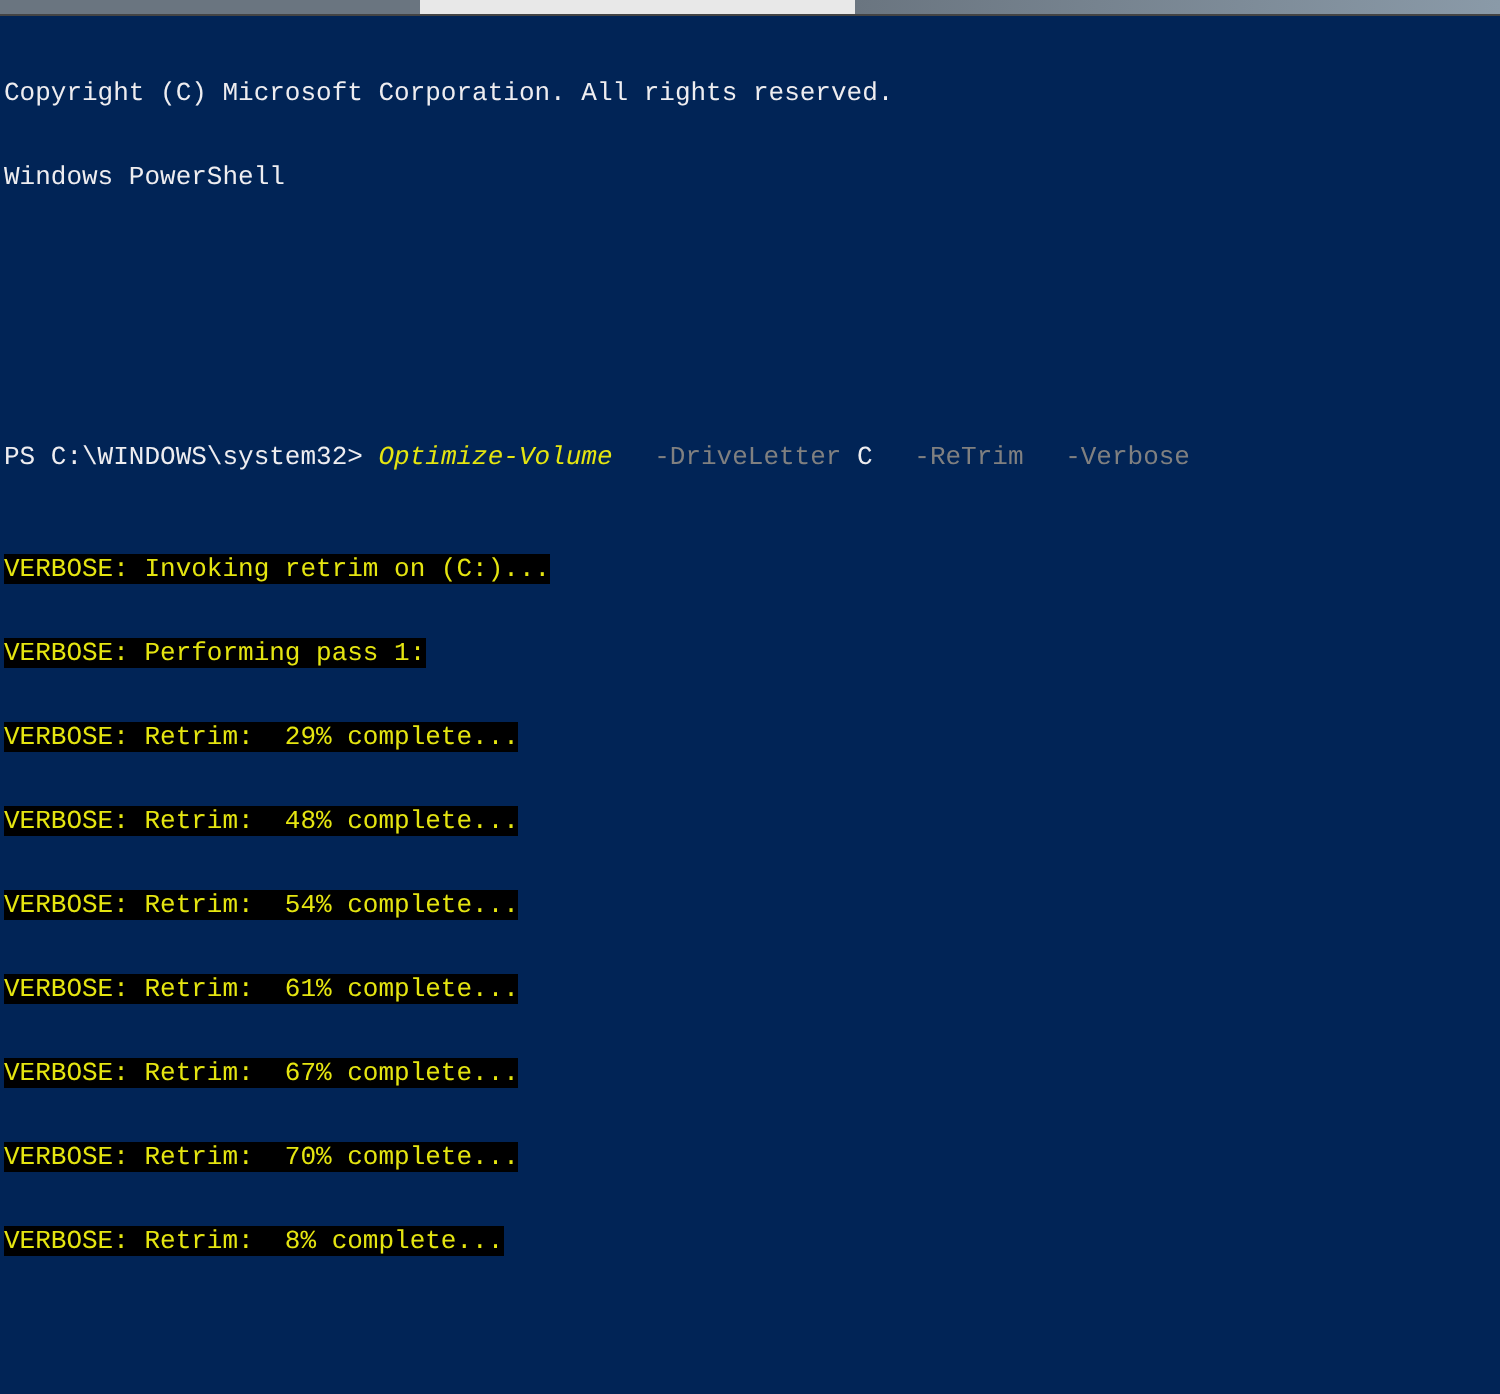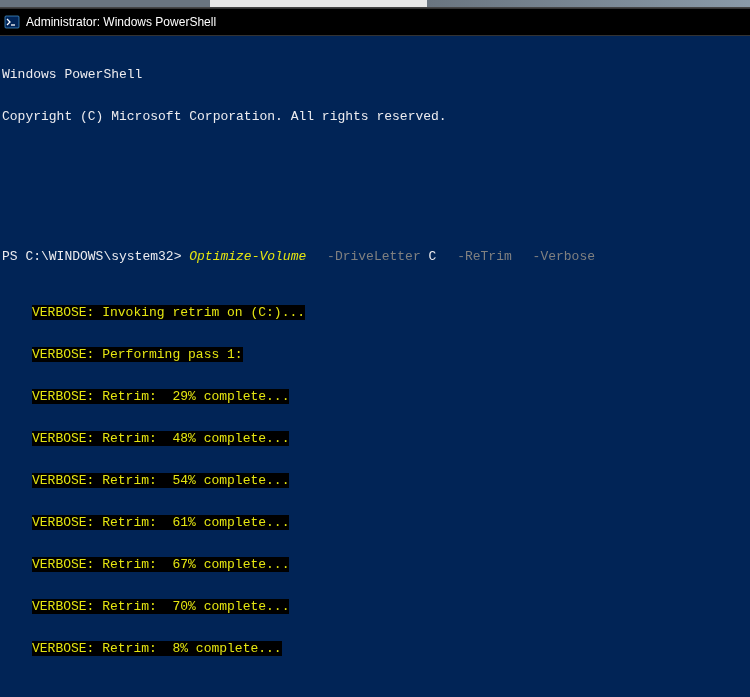--- a/index.html
+++ b/index.html
@@ -53,21 +53,20 @@
     }
     .line {
       min-height: 14px;
     }
     .white-text {
       color: #eeedf0;
     }
     .yellow-bg {
       color: #e5e510;
       background: #000000;
-      margin-left: 30px;
     }
     .gray-param {
       color: #808080;
       margin-left: 13px;
     }
     .cmd-yellow {
       color: #e5e510;
       font-style: italic;
     }
     .blank {
@@ -77,34 +76,24 @@
       height: 8px;
       background: linear-gradient(to right, #6a7580 0%, #6a7580 28%, #e8e8e8 28%, #e8e8e8 57%, #6a7580 57%, #8a9aa8 100%);
       border-bottom: 1px solid #444;
     }
   </style>
 </head>
 <body>
 
 <div class="window">
   <div class="top-strip"></div>
-  <div class="titlebar">
-    <span class="titlebar-icon">
-      <svg width="16" height="16" viewBox="0 0 16 16">
-        <rect x="1" y="2" width="14" height="12" rx="1" fill="#012456" stroke="#4a9ed8" stroke-width="0.7"></rect>
-        <path d="M3 5 L6 8 L3 11" stroke="#ffffff" stroke-width="1.3" fill="none"></path>
-        <line x1="7" y1="11" x2="11" y2="11" stroke="#ffffff" stroke-width="1.3"></line>
-      </svg>
-    </span>
-    <span class="titlebar-text">Administrator: Windows PowerShell</span>
-  </div>
 
   <div class="terminal">
+    <div class="line white-text">Copyright (C) Microsoft Corporation. All rights reserved.</div>
     <div class="line white-text">Windows PowerShell</div>
-    <div class="line white-text">Copyright (C) Microsoft Corporation. All rights reserved.</div>
     <div class="blank"></div>
     <div class="blank"></div>
 
     <div class="line"><span class="white-text">PS C:\WINDOWS\system32&gt;</span> <span class="cmd-yellow">Optimize-Volume</span> <span class="gray-param">-DriveLetter</span> <span class="white-text">C</span> <span class="gray-param">-ReTrim</span> <span class="gray-param">-Verbose</span></div>
 
     <div class="line"><span class="yellow-bg">VERBOSE: Invoking retrim on (C:)...</span></div>
     <div class="line"><span class="yellow-bg">VERBOSE: Performing pass 1:</span></div>
     <div class="line"><span class="yellow-bg">VERBOSE: Retrim:  29% complete...</span></div>
     <div class="line"><span class="yellow-bg">VERBOSE: Retrim:  48% complete...</span></div>
     <div class="line"><span class="yellow-bg">VERBOSE: Retrim:  54% complete...</span></div>

